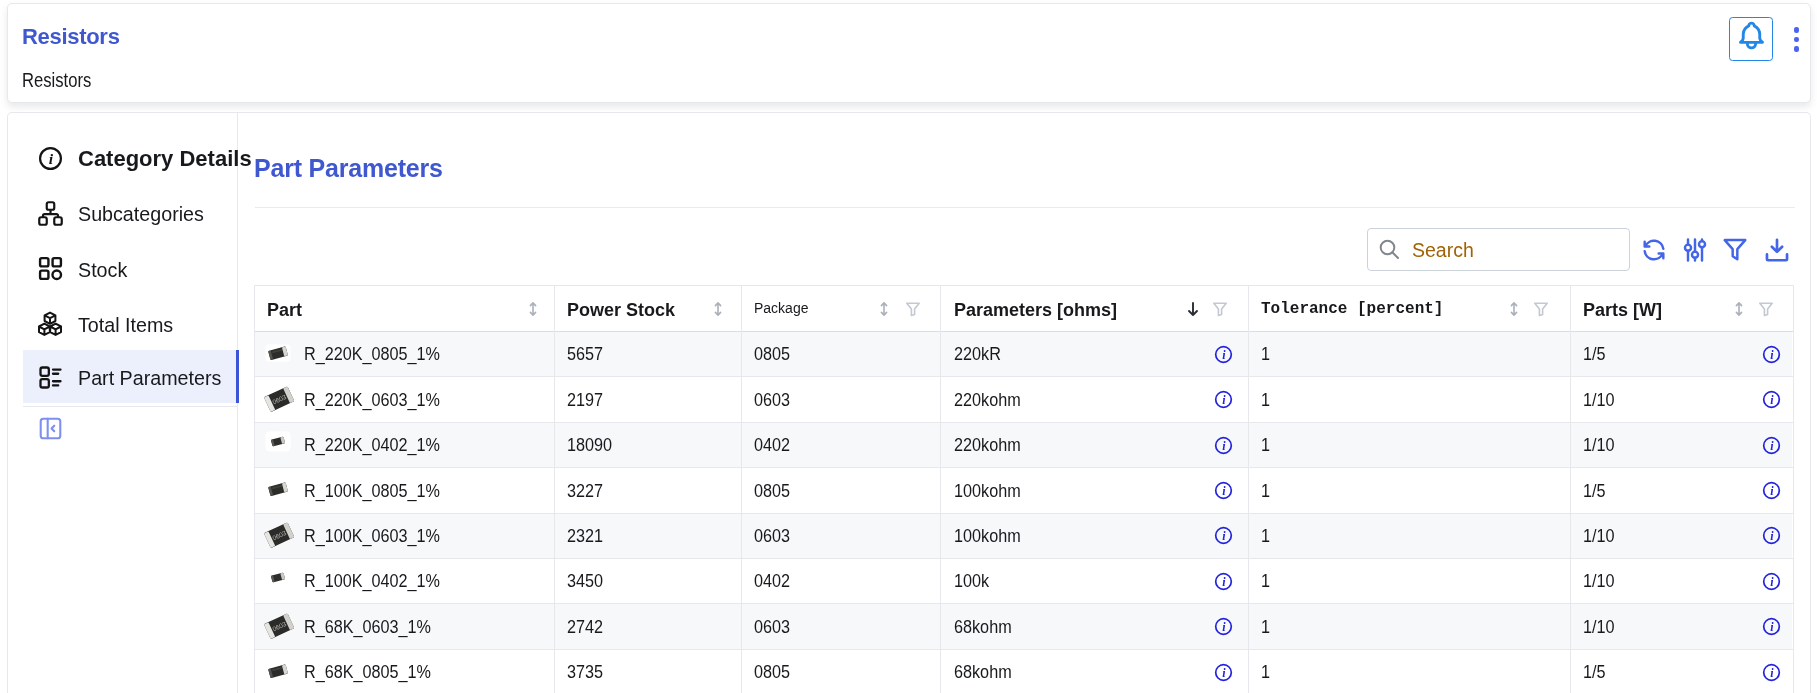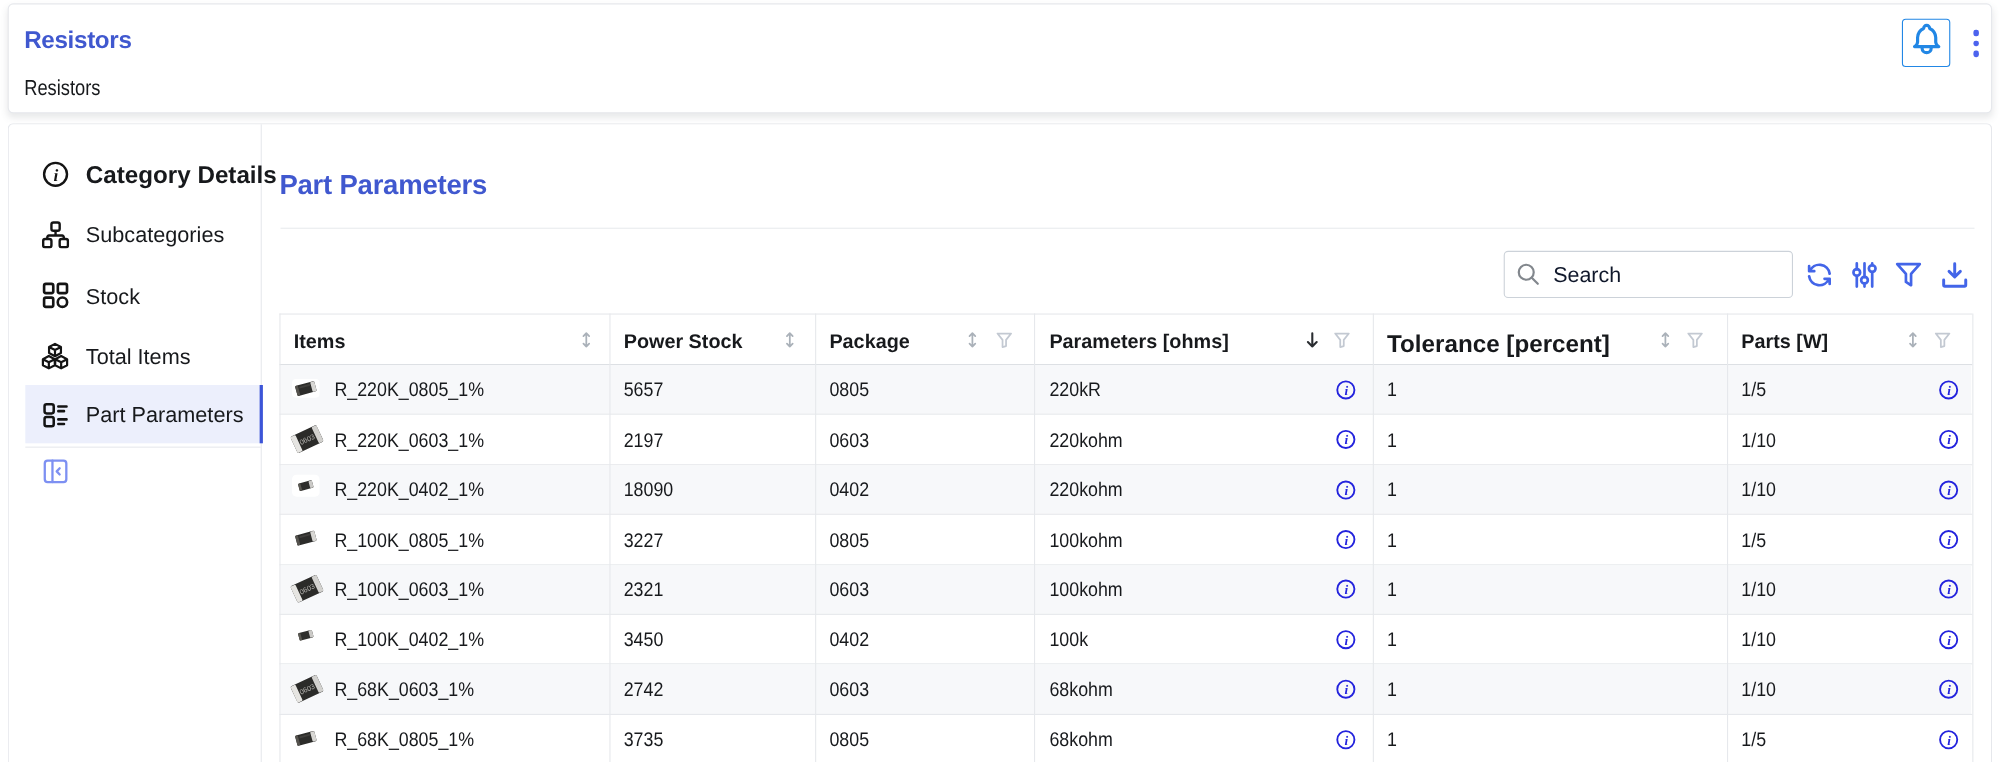--- a/index.html
+++ b/index.html
@@ -64,21 +64,21 @@
     <path d="M9.3 2.6v18.8"></path>
     <path d="M15.6 9.3L13 12l2.6 2.7"></path>
   </svg>
 <div class="abs" style="left:254px;top:153.5px;font-size:25px;font-weight:bold;color:#4058cf;letter-spacing:-0.2px;">Part Parameters</div>
 <div class="abs" style="left:255px;top:207px;width:1540px;height:1px;background:#e9ebee;"></div>
 <div class="abs" style="left:1367px;top:228px;width:263px;height:43px;border:1px solid #ccd2d9;border-radius:4px;box-sizing:border-box;"></div>
 <svg class="abs" style="left:1378px;top:238px" width="23" height="23" viewBox="0 0 23 23" fill="none" stroke="#82878d" stroke-width="2" stroke-linecap="round">
     <circle cx="9.5" cy="9.5" r="6.8"></circle>
     <path d="M14.5 14.5l5.5 5.5"></path>
   </svg>
-<div class="abs" style="left:1412px;top:239px;font-size:19.5px;color:#0f172a;">Search</div>
+<div class="abs" style="left:1412px;top:239px;font-size:19.5px;color:#a16207;">Search</div>
 <svg class="abs" style="left:1640px;top:236px" width="28" height="28" viewBox="0 0 24 24" fill="none" stroke="#4365e8" stroke-width="2.1" stroke-linecap="round" stroke-linejoin="round">
     <path d="M20 11a8.1 8.1 0 0 0-15.5-2m-.5-4v4h4"></path>
     <path d="M4 13a8.1 8.1 0 0 0 15.5 2m.5 4v-4h-4"></path>
   </svg>
 <svg class="abs" style="left:1681px;top:236px" width="28" height="28" viewBox="0 0 24 24" fill="none" stroke="#4365e8" stroke-width="2.1" stroke-linecap="round">
     <circle cx="6" cy="10" r="2.6"></circle>
     <path d="M6 3v4.6M6 12.7v8.3"></path>
     <circle cx="12" cy="16" r="2.6"></circle>
     <path d="M12 3v10.6M12 18.7v2.3"></path>
     <circle cx="18" cy="7" r="2.6"></circle>
@@ -105,25 +105,25 @@
 <div class="abs" style="left:255px;top:604.4px;width:1537px;height:44.4px;background:#f7f8fa;"></div>
 <div class="abs" style="left:254px;top:648.8px;width:1539px;height:1px;background:#e6e8ec;"></div>
 
 <div class="abs" style="left:254px;top:285px;width:1px;height:408px;background:#e6e8ec;"></div>
 <div class="abs" style="left:554px;top:285px;width:1px;height:408px;background:#e6e8ec;"></div>
 <div class="abs" style="left:741px;top:285px;width:1px;height:408px;background:#e6e8ec;"></div>
 <div class="abs" style="left:940px;top:285px;width:1px;height:408px;background:#e6e8ec;"></div>
 <div class="abs" style="left:1248px;top:285px;width:1px;height:408px;background:#e6e8ec;"></div>
 <div class="abs" style="left:1570px;top:285px;width:1px;height:408px;background:#e6e8ec;"></div>
 <div class="abs" style="left:1793px;top:285px;width:1px;height:408px;background:#e6e8ec;"></div>
-<div class="abs" style="left:267px;top:300px;font-size:18px;font-weight:bold;">Items</div>
+<div class="abs" style="left:267px;top:300px;font-size:18px;font-weight:bold;">Part</div>
 <div class="abs" style="left:567px;top:300px;font-size:18px;font-weight:bold;">Power Stock</div>
-<div class="abs" style="left:754px;top:300px;font-size:18px;font-weight:bold;">Package</div>
+<div class="abs" style="left:754px;top:300px;font-size:14px;font-weight:normal;">Package</div>
 <div class="abs" style="left:954px;top:300px;font-size:18px;font-weight:bold;">Parameters [ohms]</div>
-<div class="abs" style="left:1261px;top:300px;font-size:22px;font-weight:bold;">Tolerance [percent]</div>
+<div class="abs" style="left:1261px;top:300px;font-size:16px;font-weight:bold;font-family:Liberation Mono, monospace;">Tolerance [percent]</div>
 <div class="abs" style="left:1583px;top:300px;font-size:18px;font-weight:bold;">Parts [W]</div>
 <svg style="position:absolute;left:525.0px;top:300.0px" width="16" height="18" viewBox="0 0 16 18" fill="none" stroke="#aab1b9" stroke-width="1.6" stroke-linecap="round" stroke-linejoin="round">
     <path d="M8 3v12M5.4 5.6L8 2.9l2.6 2.7M5.4 12.4L8 15.1l2.6-2.7"></path>
   </svg>
 <svg style="position:absolute;left:710.0px;top:300.0px" width="16" height="18" viewBox="0 0 16 18" fill="none" stroke="#aab1b9" stroke-width="1.6" stroke-linecap="round" stroke-linejoin="round">
     <path d="M8 3v12M5.4 5.6L8 2.9l2.6 2.7M5.4 12.4L8 15.1l2.6-2.7"></path>
   </svg>
 <svg style="position:absolute;left:876.0px;top:300.0px" width="16" height="18" viewBox="0 0 16 18" fill="none" stroke="#aab1b9" stroke-width="1.6" stroke-linecap="round" stroke-linejoin="round">
     <path d="M8 3v12M5.4 5.6L8 2.9l2.6 2.7M5.4 12.4L8 15.1l2.6-2.7"></path>
   </svg>

